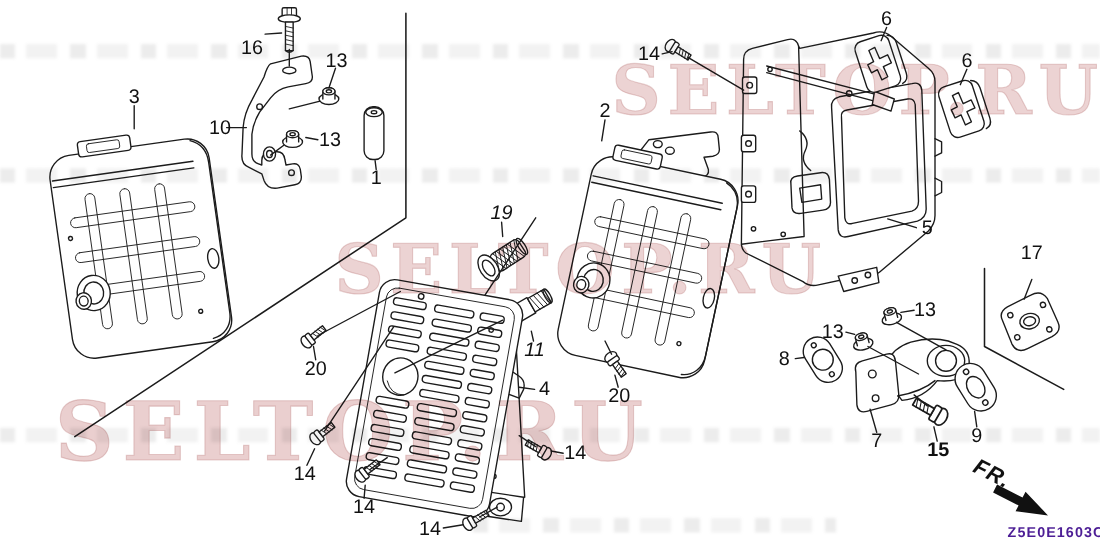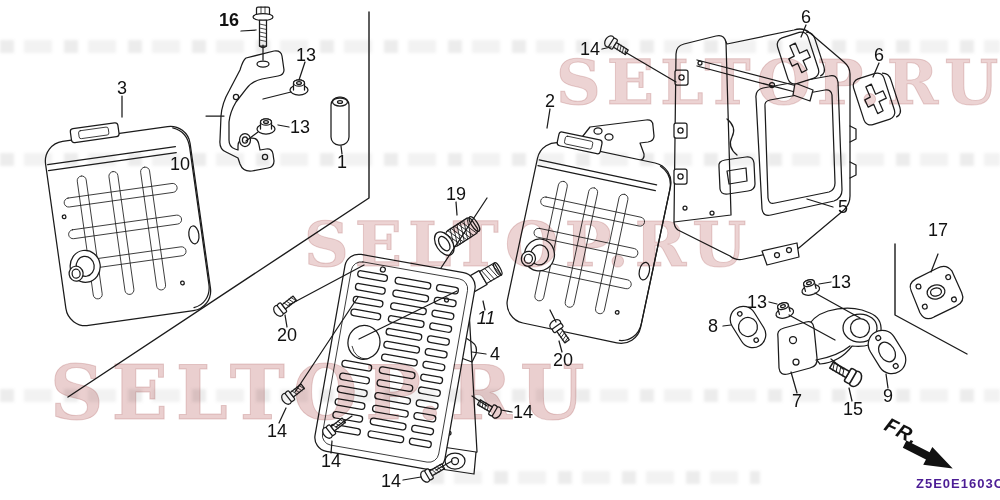--- a/index.html
+++ b/index.html
@@ -333,42 +333,42 @@
     <g transform="translate(926,455) rotate(27)">
       <path class="solid" d="M-24,-4 L2,-4 L2,-10 L30,0 L2,10 L2,4 L-24,4 Z"></path>
     </g>
   </svg>
 
   <div class="wm" id="wm-top">SELTOP.RU</div>
   <div class="wm" id="wm-mid">SELTOP.RU</div>
   <div class="wm" id="wm-bot">SELTOP.RU</div>
 
   <div id="labels-layer">
-      <div class="plabel" style="left: 229px; top: 20px; font-weight: bold;">16</div>
+      <div class="plabel" style="left: 229px; top: 44px;">16</div>
       <div class="plabel" style="left: 306px; top: 55px;">13</div>
       <div class="plabel" style="left: 122px; top: 88px;">3</div>
-      <div class="plabel" style="left: 180px; top: 116px; margin-top: 48px;">10</div>
+      <div class="plabel" style="left: 200px; top: 116px;">10</div>
       <div class="plabel" style="left: 300px; top: 127px;">13</div>
       <div class="plabel" style="left: 342px; top: 162px;">1</div>
-      <div class="plabel" style="left: 456px; top: 194px;">19</div>
+      <div class="plabel" style="left: 456px; top: 194px; font-style: italic;">19</div>
       <div class="plabel" style="left: 590px; top: 49px;">14</div>
       <div class="plabel" style="left: 550px; top: 101px;">2</div>
       <div class="plabel" style="left: 806px; top: 17px;">6</div>
       <div class="plabel" style="left: 879px; top: 55px;">6</div>
       <div class="plabel" style="left: 843px; top: 207px;">5</div>
       <div class="plabel" style="left: 938px; top: 230px;">17</div>
       <div class="plabel" style="left: 486px; top: 318px; font-style: italic;">11</div>
       <div class="plabel" style="left: 287px; top: 335px;">20</div>
       <div class="plabel" style="left: 495px; top: 354px;">4</div>
       <div class="plabel" style="left: 563px; top: 360px;">20</div>
       <div class="plabel" style="left: 713px; top: 326px;">8</div>
       <div class="plabel" style="left: 757px; top: 302px;">13</div>
       <div class="plabel" style="left: 841px; top: 282px;">13</div>
       <div class="plabel" style="left: 797px; top: 401px;">7</div>
-      <div class="plabel" style="left: 853px; top: 409px;">15</div>
+      <div class="plabel" style="left: 853px; top: 409px; font-weight: bold;">15</div>
       <div class="plabel" style="left: 888px; top: 396px;">9</div>
       <div class="plabel" style="left: 277px; top: 431px;">14</div>
       <div class="plabel" style="left: 331px; top: 461px;">14</div>
       <div class="plabel" style="left: 391px; top: 481px;">14</div>
       <div class="plabel" style="left: 523px; top: 412px;">14</div>
     </div>
 
   <div id="fr-label">FR.</div>
   <div id="diagram-code">Z5E0E1603C</div>
 </div>

